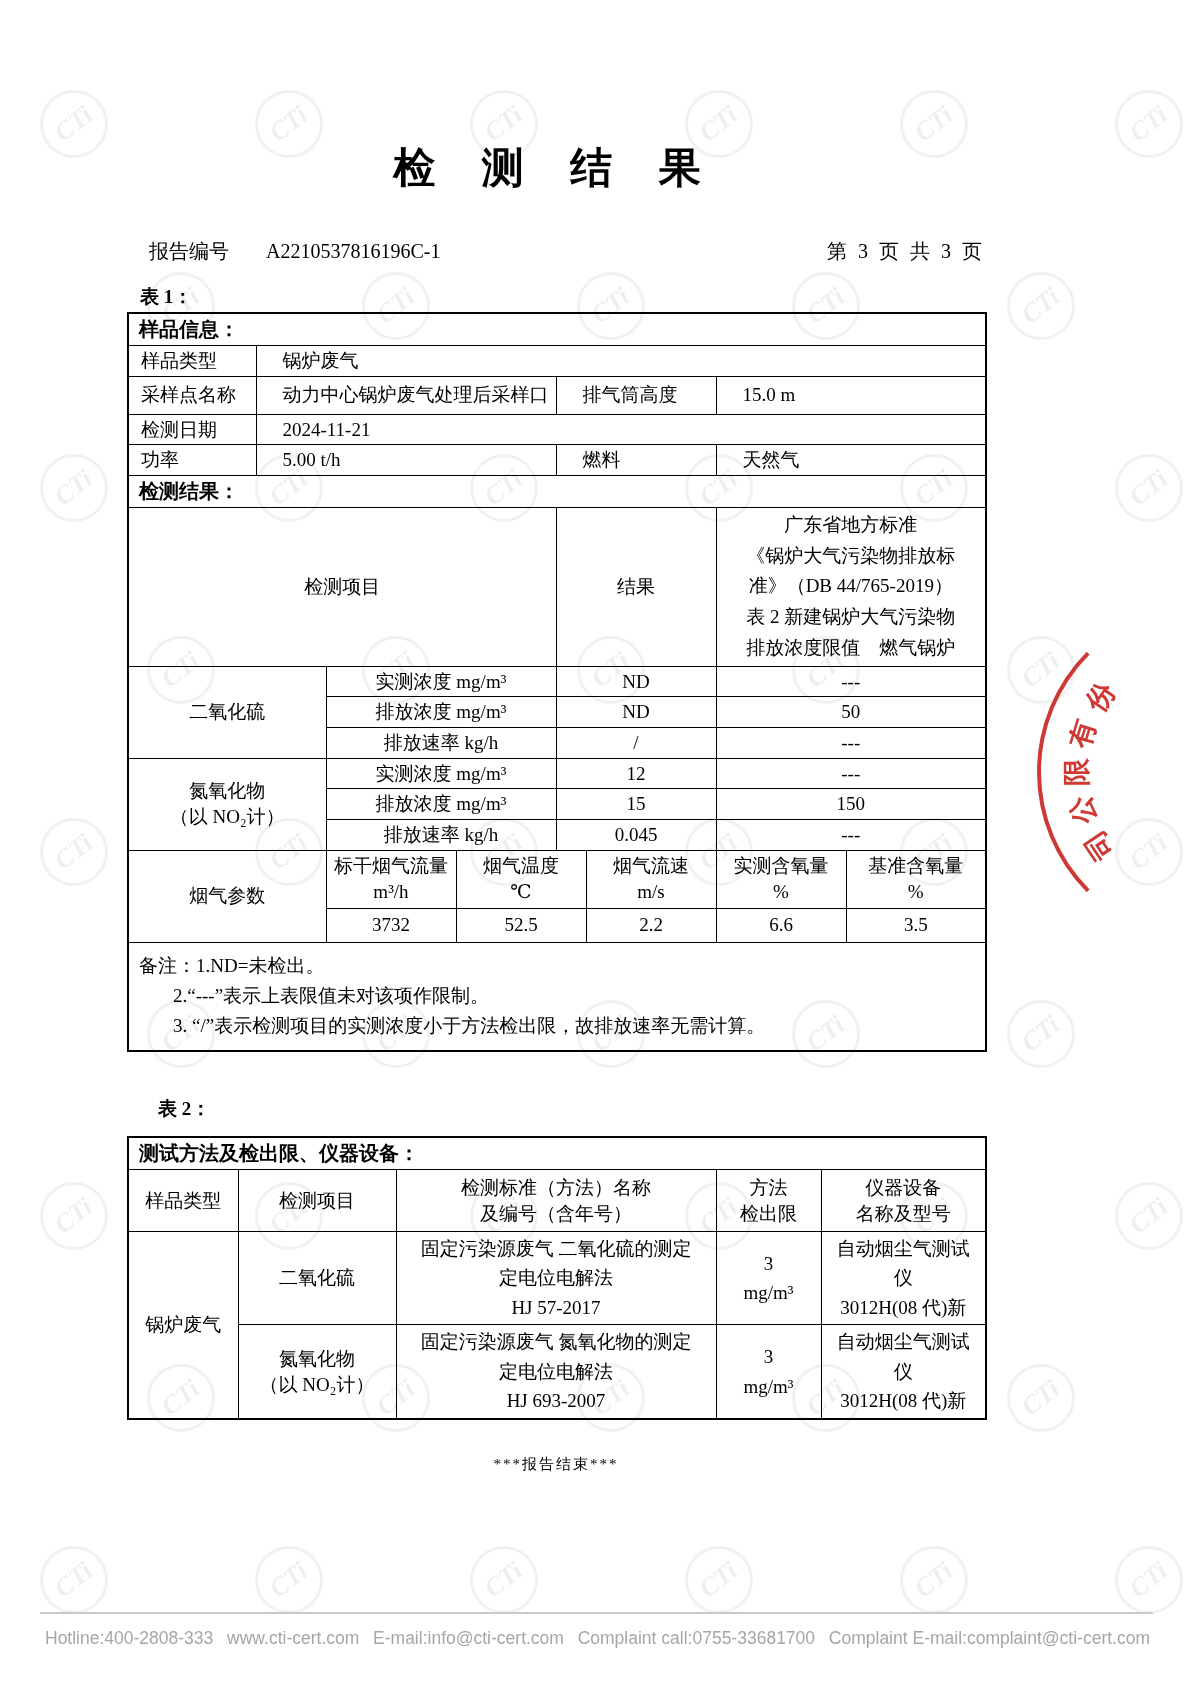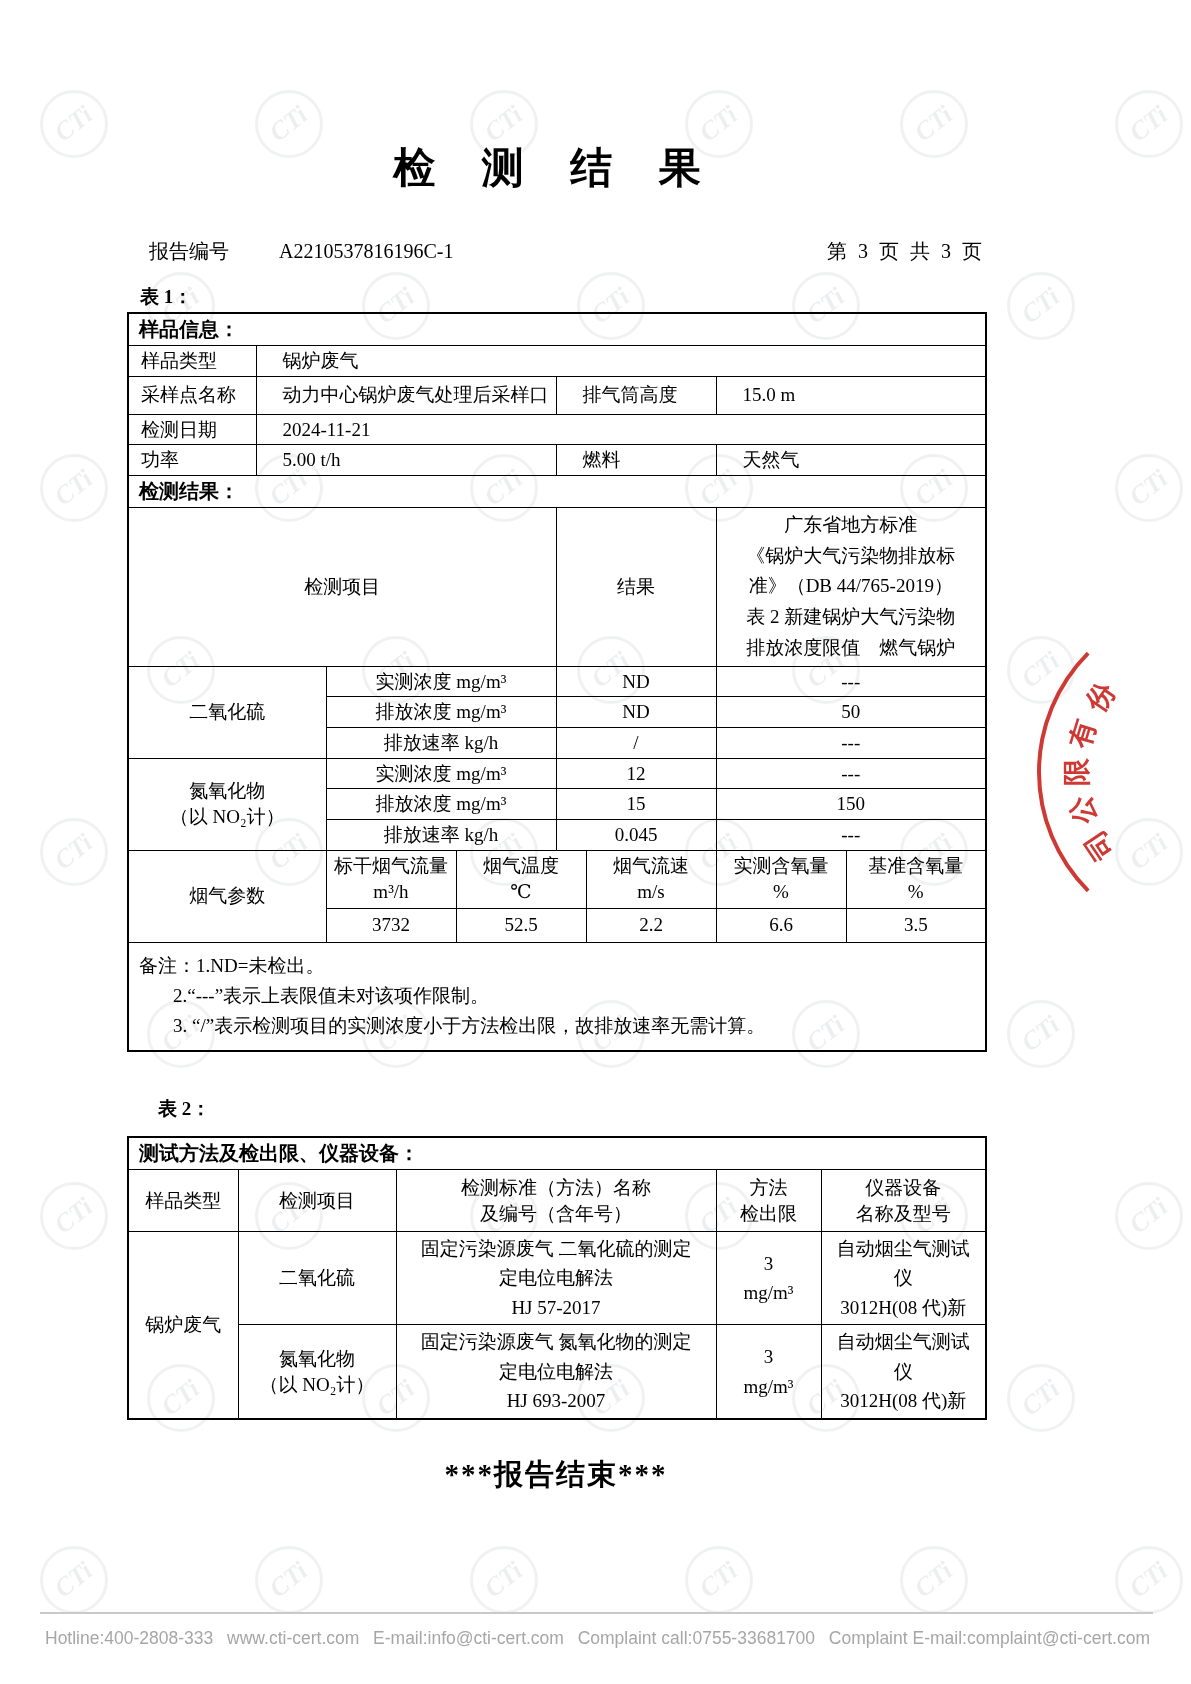--- a/index.html
+++ b/index.html
@@ -21,21 +21,21 @@
       left:96px;top:-1px;}
   .logo-cn{font-family:"DejaVu Sans","Liberation Sans",sans-serif;font-weight:bold;
       font-size:53px;color:#223a7e;margin-left:18px;letter-spacing:4px;vertical-align:5px;}
 
   .title{position:absolute;left:127px;width:858px;top:140px;margin:0;text-align:center;
       font-size:42px;font-weight:600;letter-spacing:18px;z-index:2;}
 
   .report-row{position:absolute;left:127px;top:238px;width:858px;font-size:20px;
       display:flex;align-items:baseline;z-index:2;}
   .report-row .rlabel{margin-left:22px;}
-  .report-row .rnum{margin-left:50px;}
+  .report-row .rnum{margin-left:37px;}
   .report-row .pageinfo{margin-left:auto;letter-spacing:3px;}
 
   .t-caption{position:absolute;font-size:19px;font-weight:bold;z-index:2;}
   .t1cap{left:140px;top:284px;}
   .t2cap{left:158px;top:1096px;}
 
   
   table{position:absolute;left:127px;width:858px;border-collapse:collapse;table-layout:fixed;
       border:2.5px solid #000;z-index:1;background:transparent;}
   #table1{top:312px;padding-left:16px;}
@@ -62,21 +62,21 @@
   .sc{position:absolute;font-size:28px;font-weight:bold;color:#c9241e;
       font-family:"Liberation Serif",serif;}
   .sc1{left:64px;top:95px;transform:translate(-50%,-50%) rotate(-55deg);}
   .sc2{left:46px;top:132px;transform:translate(-50%,-50%) rotate(-73deg);}
   .sc3{left:40px;top:170px;transform:translate(-50%,-50%) rotate(-90deg);}
   .sc4{left:46px;top:208px;transform:translate(-50%,-50%) rotate(-107deg);}
   .sc5{left:62px;top:243px;transform:translate(-50%,-50%) rotate(-124deg);}
 
   
   .endtext{position:absolute;left:127px;width:858px;top:1455px;text-align:center;
-      font-size:29px;letter-spacing:2px;z-index:2;font-weight:bold;}
+      font-size:15px;letter-spacing:2px;z-index:2;}
   .footer-line{position:absolute;left:40px;width:1113px;top:1612px;border-top:2px solid #c9c9c9;z-index:2;}
   .footer{position:absolute;left:45px;top:1628px;width:1105px;display:flex;
       justify-content:space-between;font-family:"Liberation Sans","DejaVu Sans",sans-serif;
       font-size:17.5px;color:#a6a6a6;z-index:2;white-space:nowrap;}
 </style>
 </head>
 <body>
 
 <div class="page">
 

